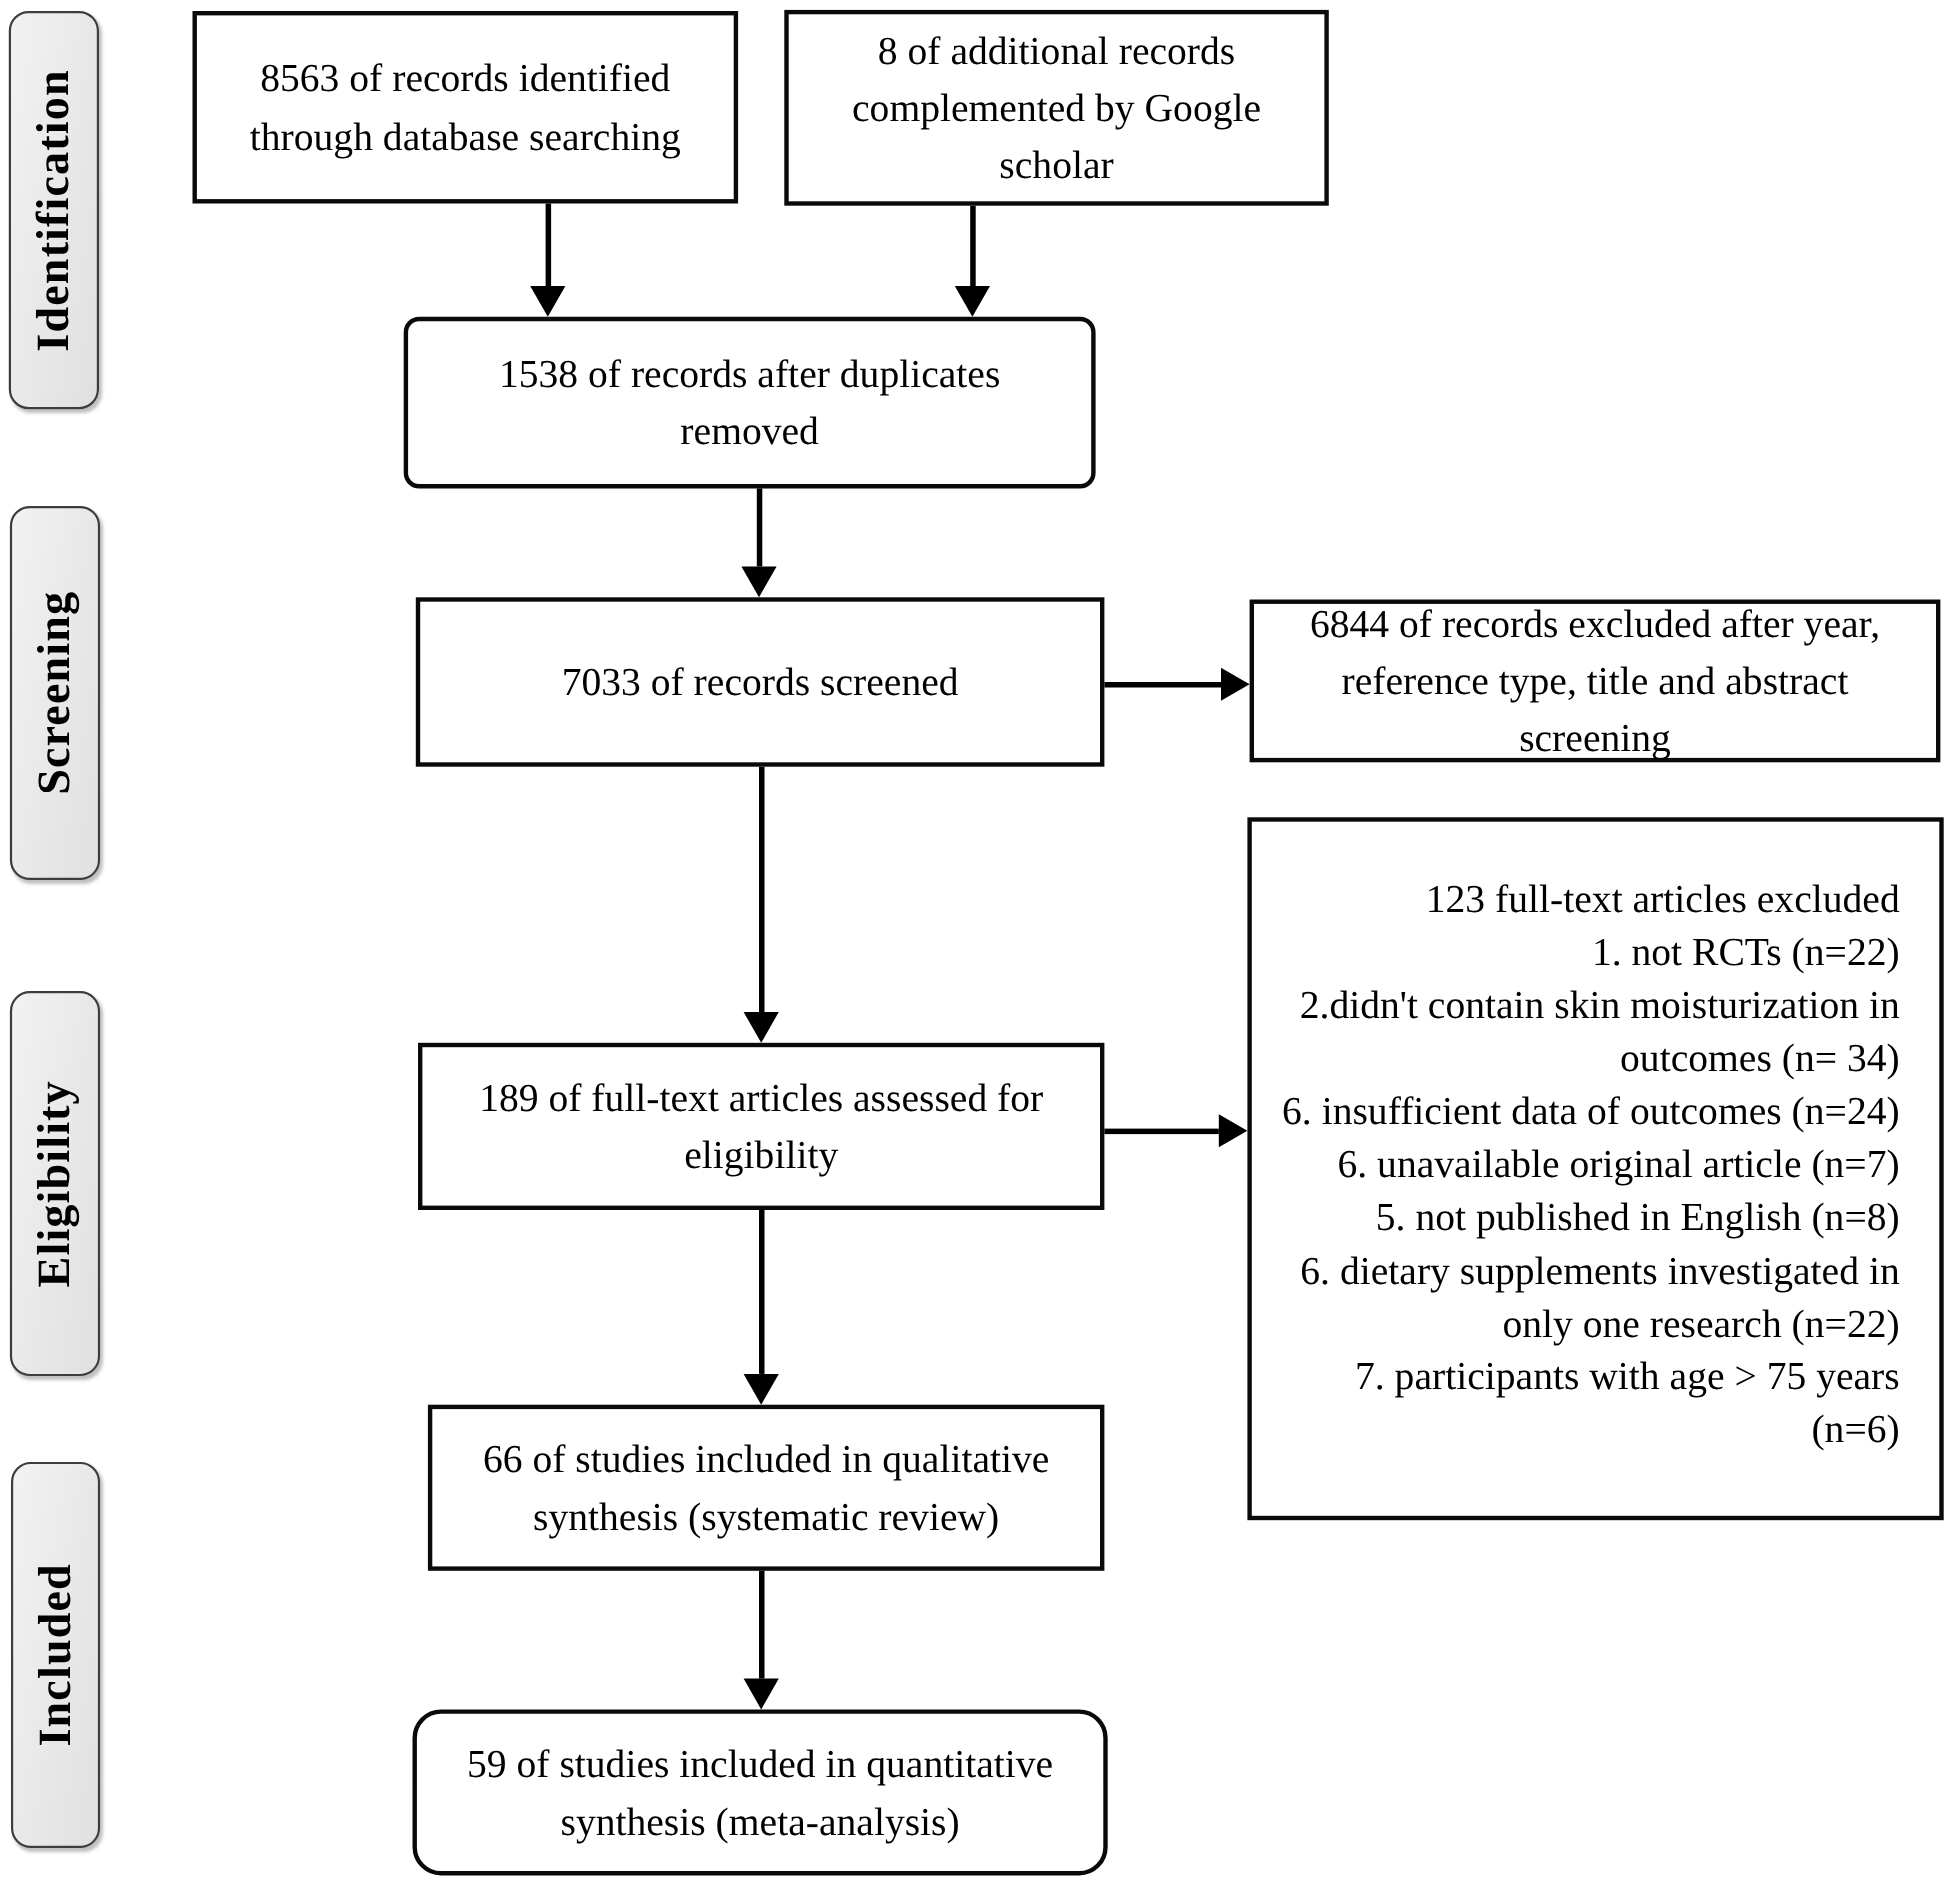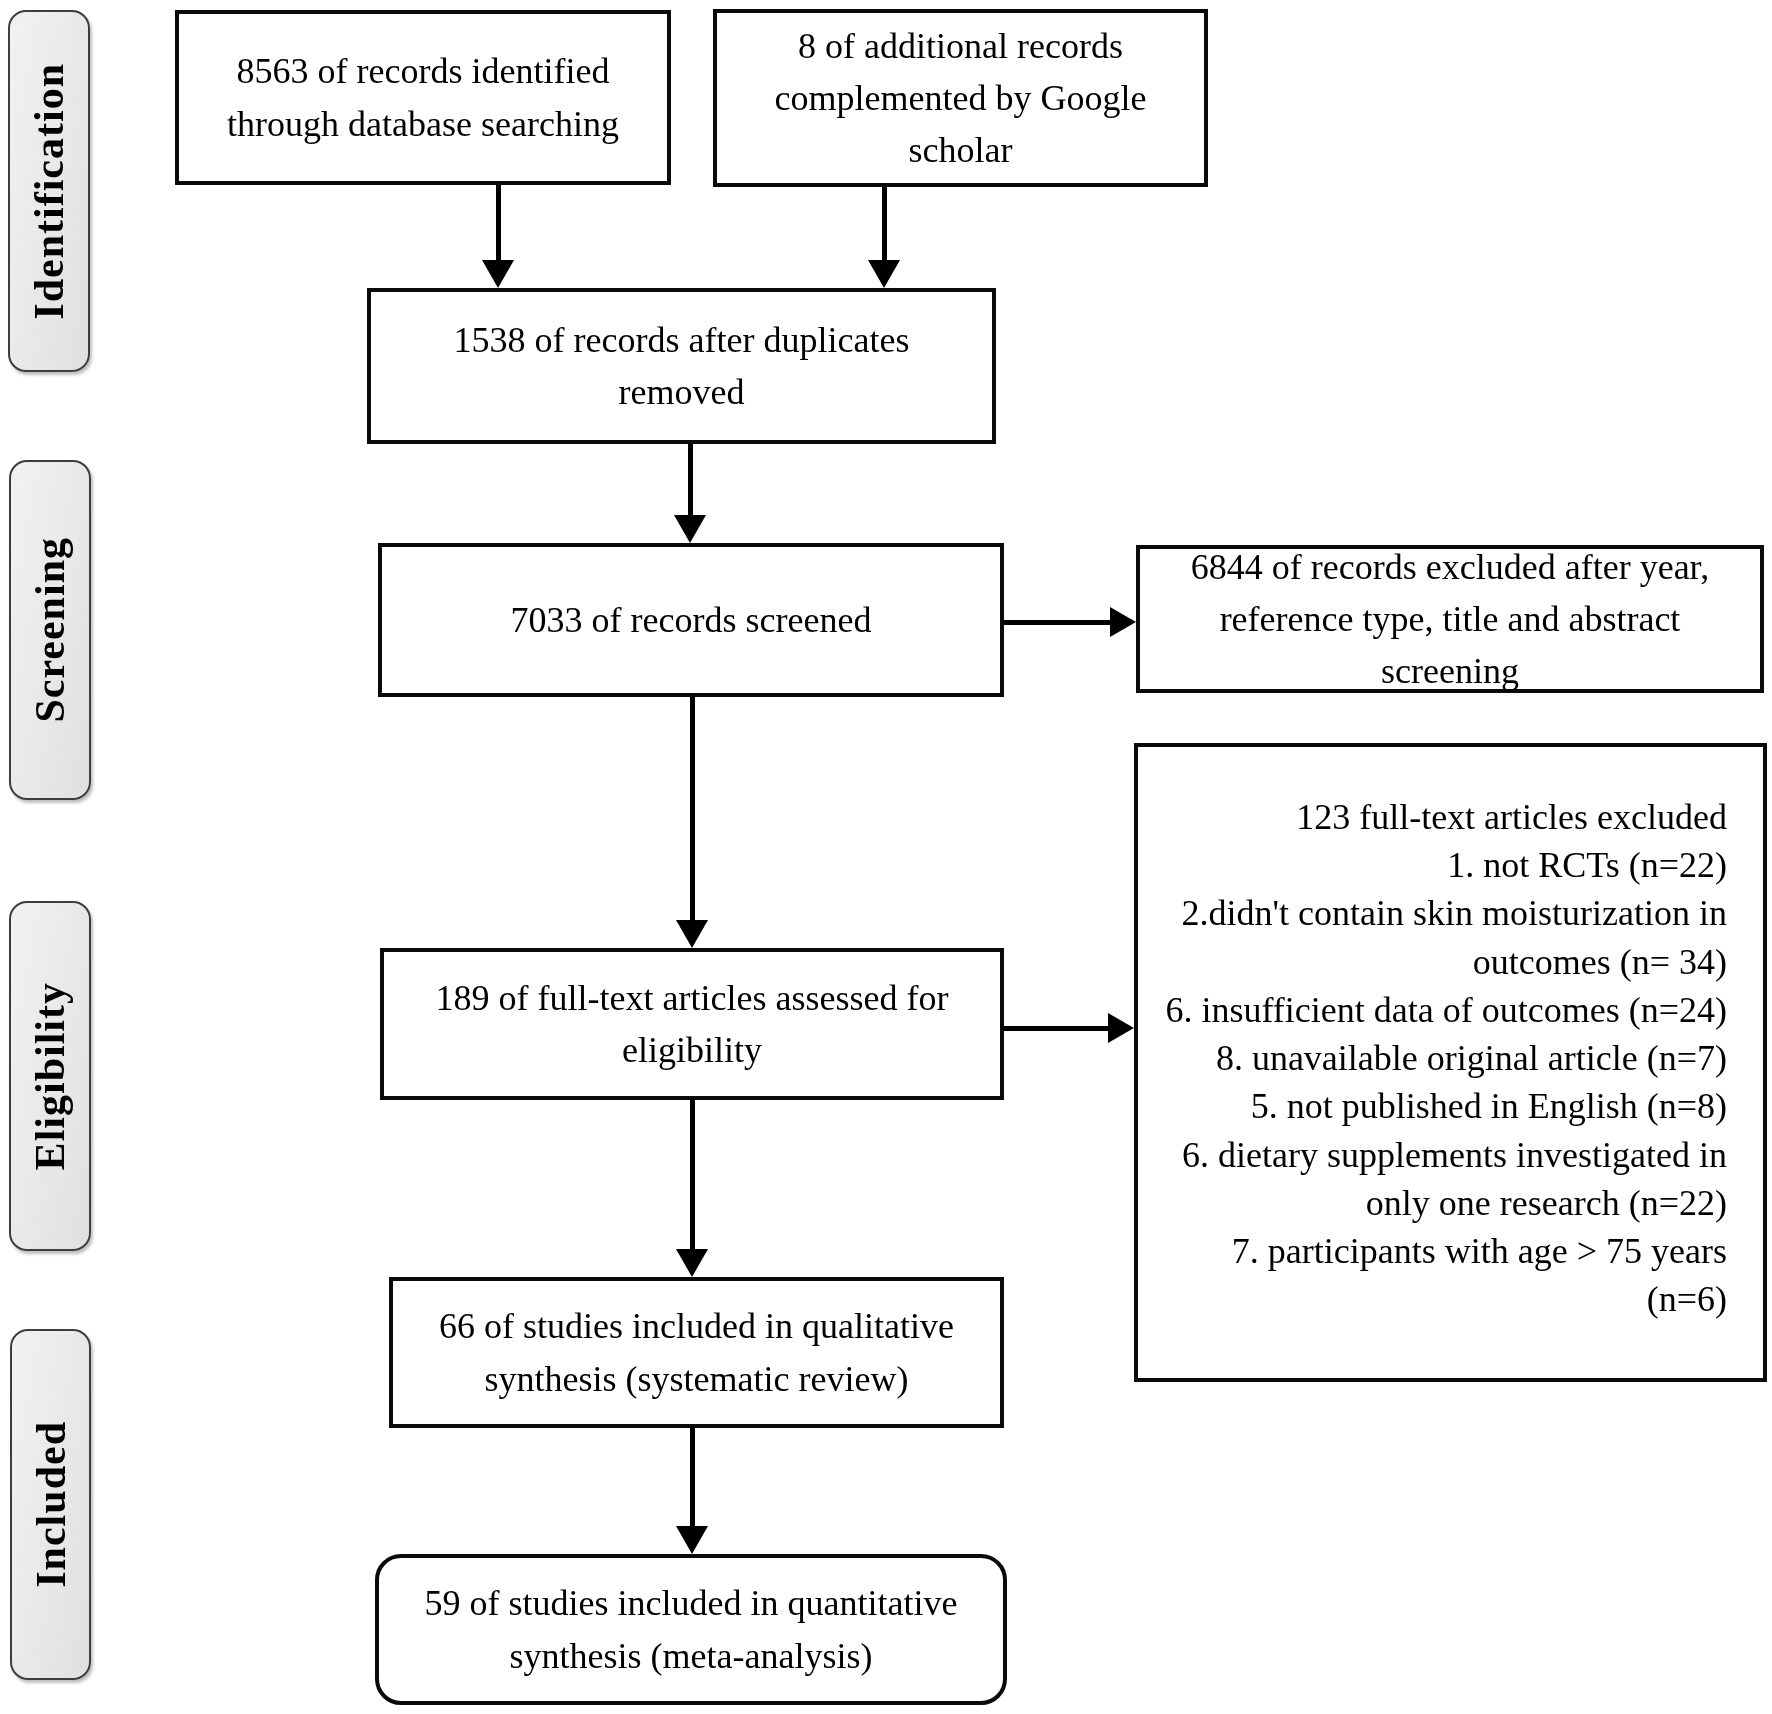--- a/index.html
+++ b/index.html
@@ -41,21 +41,21 @@
     background:#ffffff;
     border:4px solid #0a0a0a;
     display:flex;align-items:center;justify-content:center;
     text-align:center;
     font-size:36px;
     line-height:1.45;
     box-sizing:border-box;
   }
   .box-a{left:175px;top:10px;width:496px;height:175px;padding:0 26px;}
   .box-b{left:713px;top:9px;width:495px;height:178px;padding:0 30px;justify-content:flex-end;}
-  .box-c{left:367px;top:288px;width:629px;height:156px;padding:0 30px;}
+  .box-c{left:367px;top:288px;width:629px;height:156px;padding:0 30px;border-radius:14px;}
   .box-d{left:378px;top:543px;width:626px;height:154px;justify-content:center;}
   .box-e{left:1136px;top:545px;width:628px;height:148px;padding:0 16px;}
   .box-f{left:380px;top:948px;width:624px;height:152px;padding:0 24px;}
   .box-g{
     left:1134px;top:743px;width:633px;height:639px;
     padding:46px 36px 0 26px;
     display:block;
     text-align:right;
     line-height:1.34;
   }
@@ -120,21 +120,21 @@
     <span>6844 of records excluded after year, reference type, title and abstract screening</span>
   </div>
   <div class="fbox box-f">
     <span>189 of full-text articles assessed for eligibility</span>
   </div>
   <div class="fbox box-g">
     <div>123 full-text articles excluded</div>
     <div>1. not RCTs (n=22)</div>
     <div>2.didn't contain skin moisturization in outcomes (n= 34)</div>
     <div>6. insufficient data of outcomes (n=24)</div>
-    <div>8. unavailable original article (n=7)</div>
+    <div>6. unavailable original article (n=7)</div>
     <div>5. not published in English (n=8)</div>
     <div>6. dietary supplements investigated in only one research (n=22)</div>
     <div>7. participants with age &gt; 75 years (n=6)</div>
   </div>
   <div class="fbox box-h">
     <span>66 of studies included in qualitative synthesis (systematic review)</span>
   </div>
   <div class="fbox box-i">
     <span>59 of studies included in quantitative synthesis (meta-analysis)</span>
   </div>

